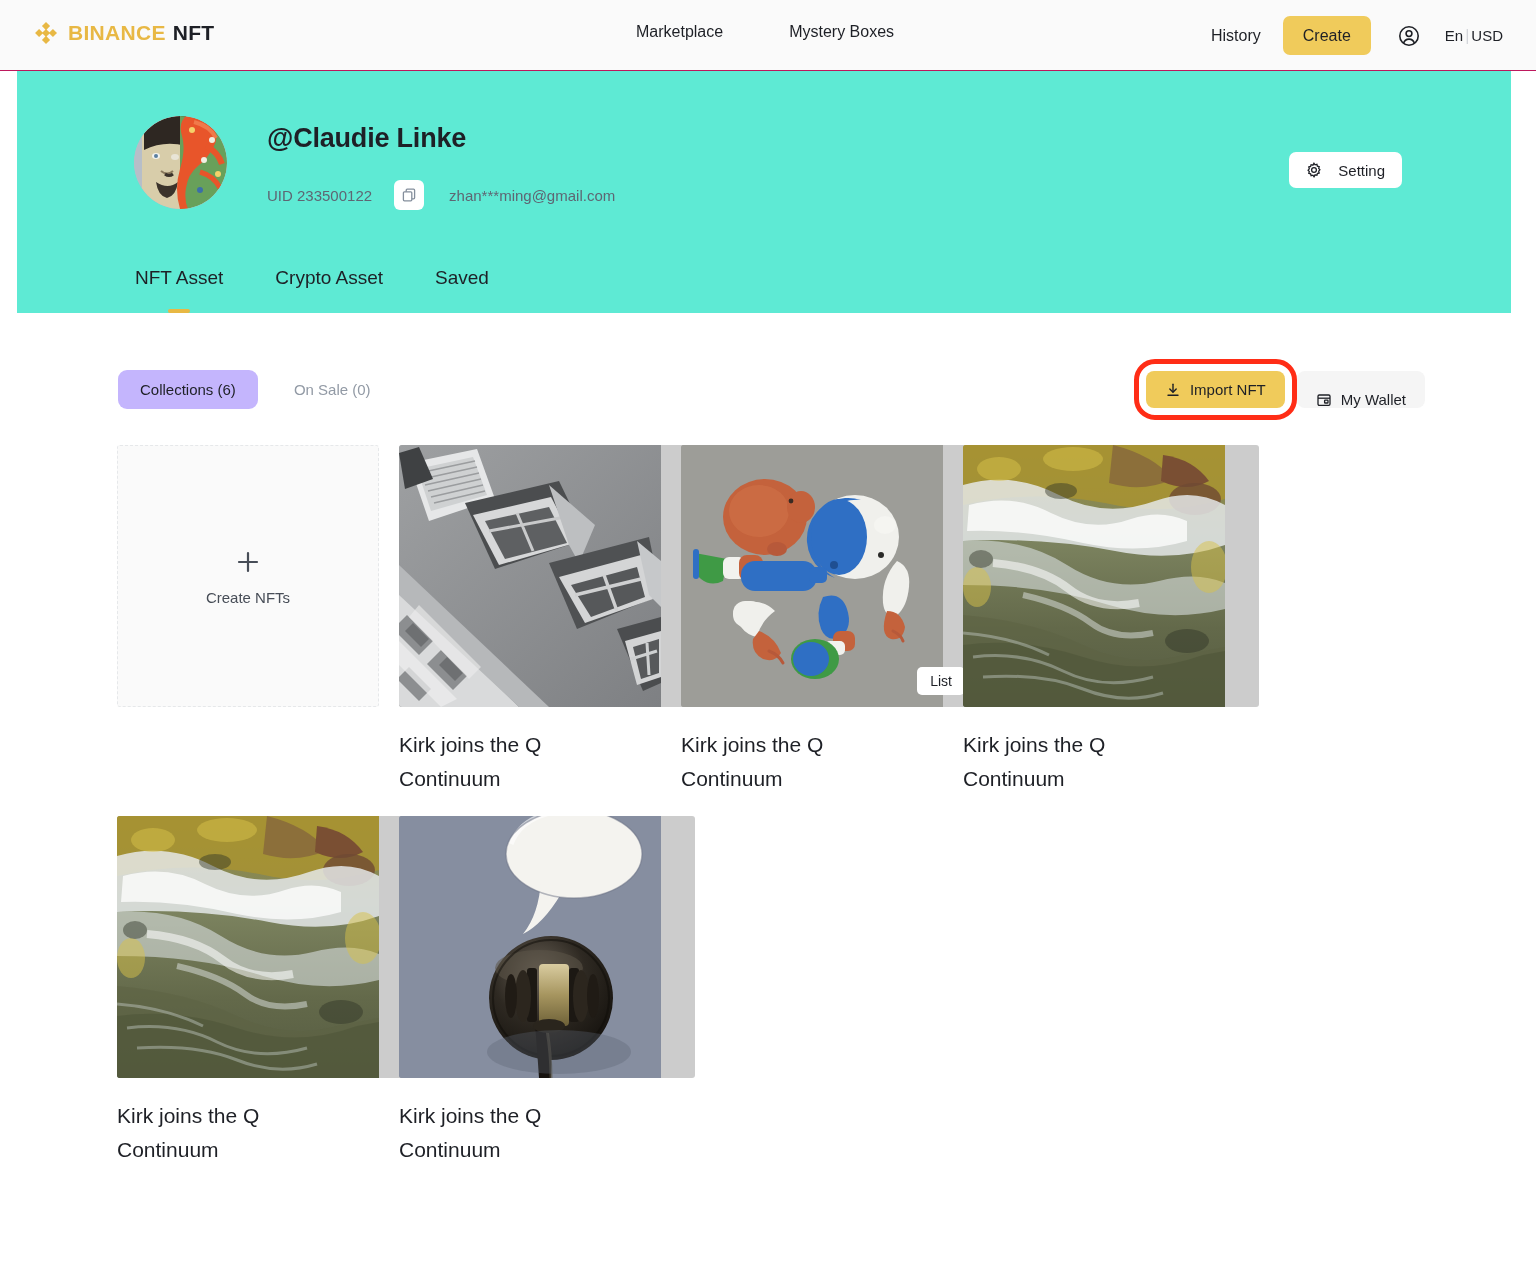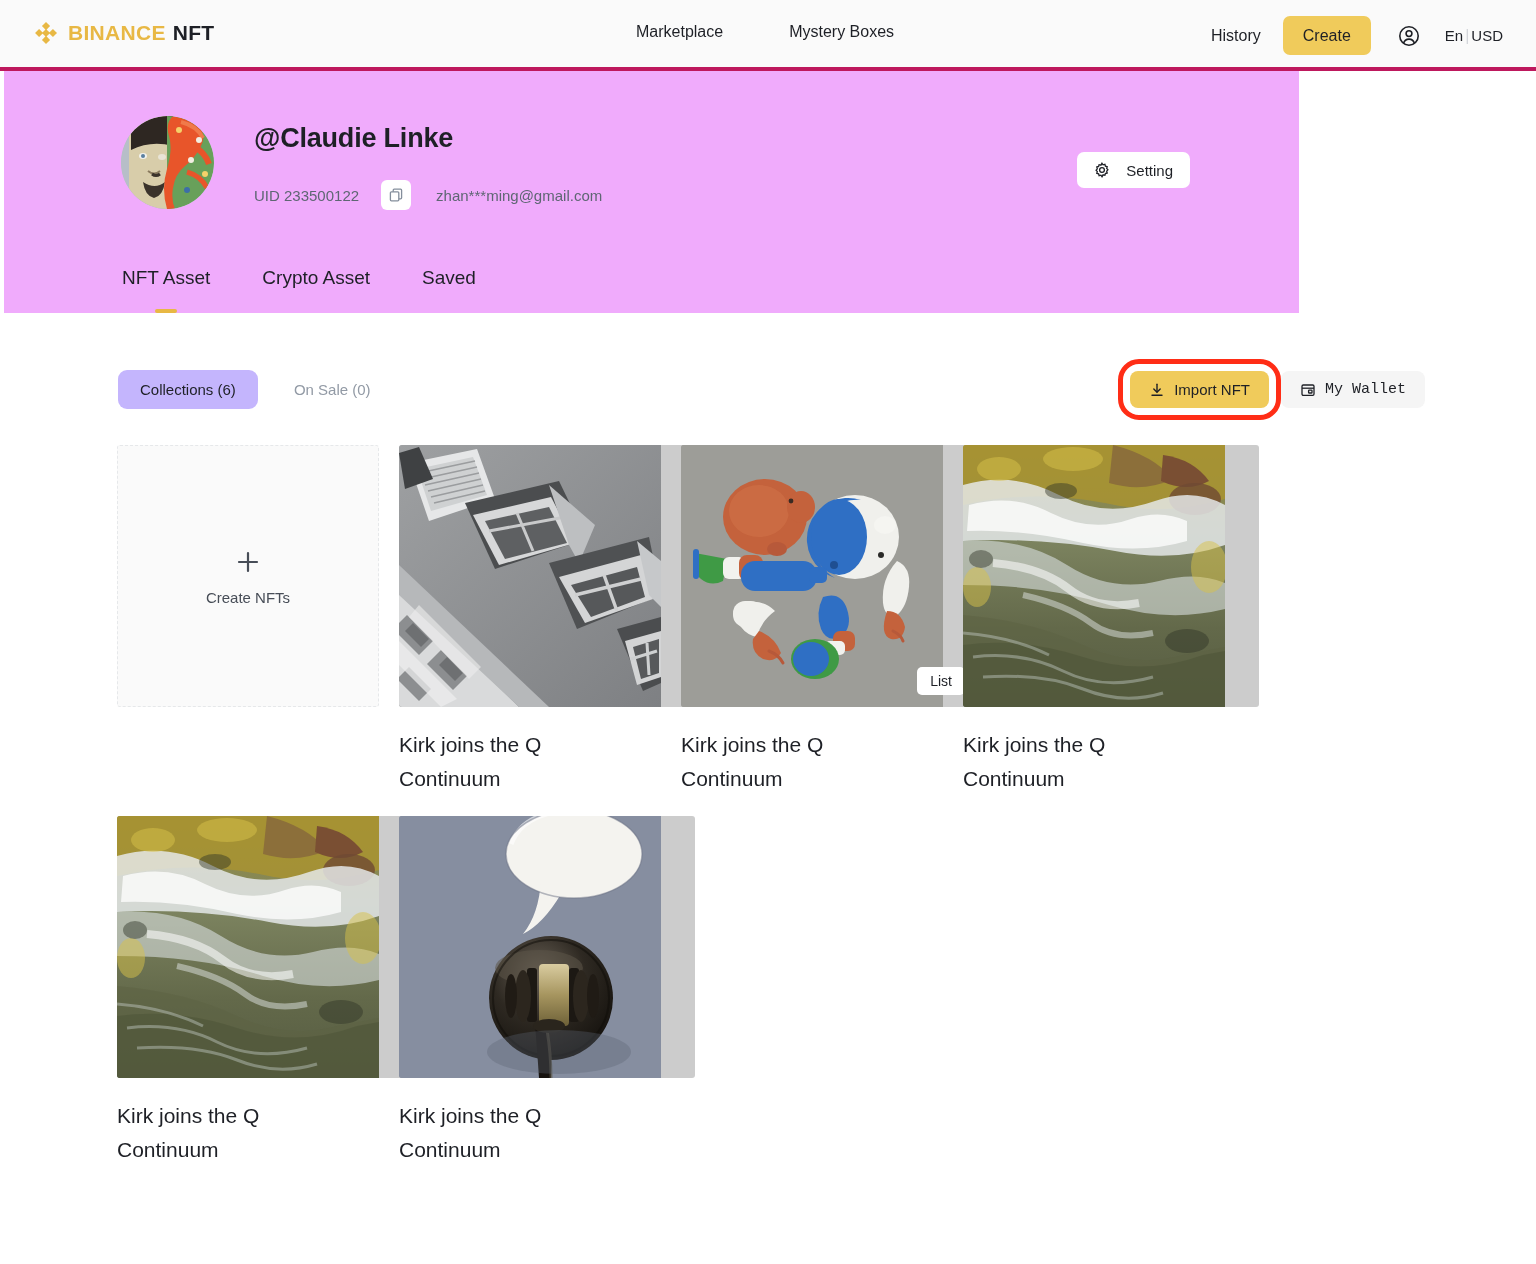--- a/index.html
+++ b/index.html
@@ -9,21 +9,21 @@
     background: #ffffff;
     color: #1e2026;
     overflow: hidden;
   }
 
   
   .header {
     position: absolute; top: 0; left: 0;
     width: 1536px; height: 71px;
     background: #fafafa;
-    border-bottom: 4px solid #be185d;
+    border-bottom: 1px solid #be185d;
     display: flex; align-items: center;
   }
   .logo-wrap {
     position: absolute; left: 33px; top: 20px;
     display: flex; align-items: center; gap: 9px;
   }
   .logo-mark { width: 26px; height: 26px; display: block; }
   .logo-text {
     font-size: 21px; font-weight: 700; letter-spacing: .3px;
     display: flex; align-items: center; gap: 7px;
@@ -61,23 +61,23 @@
   }
   .lang-group {
     margin-left: 24px; display: flex; align-items: center; gap: 2px;
     font-size: 15px; color: #1e2026;
   }
   .lang-sep { color: #d4d6db; font-size: 16px; }
   .lang-item { cursor: pointer; }
 
   
   .profile-band {
-    position: absolute; top: 71px; left: 4px;
-    width: 1295px; height: 242px;
-    background: #f0abfc;
+    position: absolute; top: 71px; left: 17px;
+    width: 1494px; height: 242px;
+    background: #5eead4;
   }
   .avatar {
     position: absolute; left: 117px; top: 45px;
     width: 93px; height: 93px; border-radius: 50%;
     overflow: hidden; background: #b9c0c9;
   }
   .avatar svg { display: block; }
   .username {
     position: absolute; left: 250px; top: 52px;
     font-size: 27px; font-weight: 700; color: #1e2026;
@@ -155,22 +155,22 @@
   .btn-import::after {
     content: ""; position: absolute;
     left: -12px; top: -12px; right: -12px; bottom: -12px;
     border: 5px solid #ff2d16; border-radius: 21px;
     pointer-events: none;
   }
   .btn-wallet {
     background: #f5f5f5; color: #1e2026;
     border: none; border-radius: 8px;
     height: 37px; padding: 0 19px;
-    display: flex; align-items: center; gap: 9px;
-    font-size: 15px; font-weight: 500; cursor: pointer; font-family: Liberation Mono, monospace;
+    display: flex; align-items: flex-end; gap: 9px;
+    font-size: 15px; font-weight: 500; cursor: pointer;
   }
 
   
   .grid {
     position: absolute; left: 117px; top: 132px;
     width: 1320px;
     display: grid;
     grid-template-columns: repeat(4, 262px);
     column-gap: 87px;
     row-gap: 44px;

